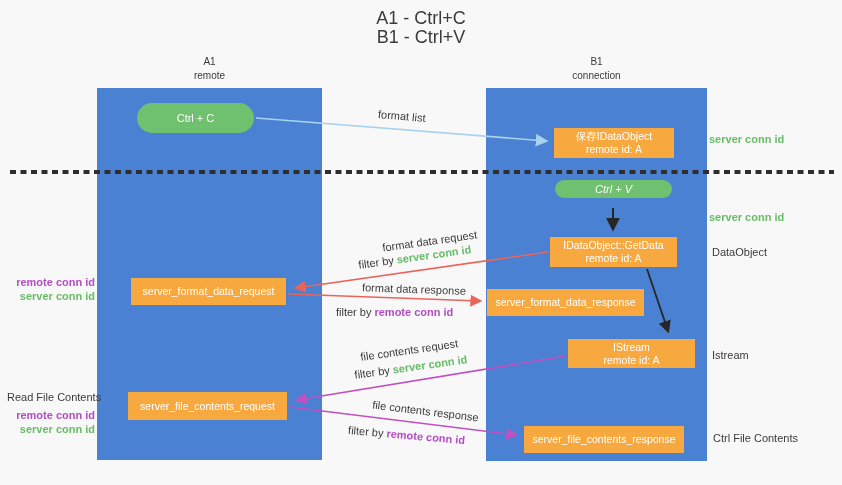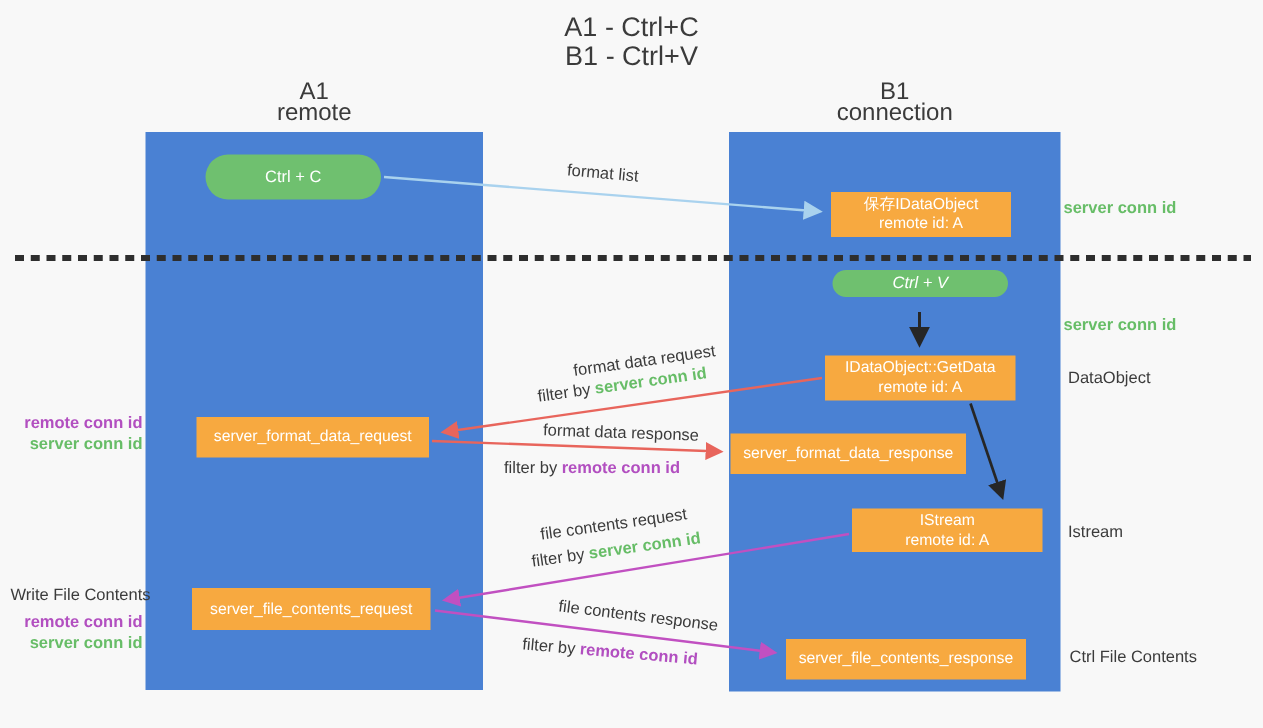--- a/index.html
+++ b/index.html
@@ -1,19 +1,19 @@
 <!DOCTYPE html>
 <html><head>
 <meta charset="utf-8">
 <style>
   html,body{margin:0;padding:0;}
   body{background:#f8f8f8;font-family:"Liberation Sans",sans-serif;}
   #canvas{position:relative;width:842px;height:485px;background:#f8f8f8;overflow:hidden;}
   .lane{position:absolute;background:#4a81d3;}
-  .lane-header{position:absolute;text-align:center;font-size:16px;line-height:14px;color:#3b3b3b;}
+  .lane-header{position:absolute;text-align:center;font-size:10px;line-height:14px;color:#3b3b3b;}
   .title{position:absolute;left:0;right:0;top:9px;text-align:center;font-size:18px;line-height:19px;color:#3b3b3b;}
   .node{position:absolute;display:flex;flex-direction:column;align-items:center;justify-content:center;
         color:#ffffff;font-size:10.5px;line-height:13px;text-align:center;white-space:nowrap;}
   .node.orange{background:#f7a940;}
   .node.green{background:#6fc06f;font-size:11px;border-radius:15px;}
   .lbl{position:absolute;font-size:11px;color:#3b3b3b;white-space:nowrap;}
   .lbl .key-green{color:#67bd67;font-weight:bold;}
   .lbl .key-purple{color:#b24fc0;font-weight:bold;}
   .lbl .pfx{margin-right:3px;}
   .side-green{position:absolute;font-size:11px;font-weight:bold;color:#67bd67;white-space:nowrap;}
@@ -126,19 +126,19 @@
   <div class="side-green" style="left:709px;top:133px;">server conn id</div>
   <div class="side-green" style="left:709px;top:211px;">server conn id</div>
   <div class="plain" style="left:712px;top:246px;">DataObject</div>
   <div class="plain" style="left:712px;top:349px;">Istream</div>
   <div class="plain" style="left:713px;top:432px;">Ctrl File Contents</div>
 
   <div class="side-pair" style="left:0px;width:95px;top:275px;">
     <div class="side-purple">remote conn id</div>
     <div class="g">server conn id</div>
   </div>
-  <div class="plain" style="left:7px;top:391px;">Write File Contents</div>
+  <div class="plain" style="left:7px;top:391px;">Read File Contents</div>
   <div class="side-pair" style="left:0px;width:95px;top:408px;">
     <div class="side-purple">remote conn id</div>
     <div class="g">server conn id</div>
   </div>
 
 </div>
 
 </body></html>

